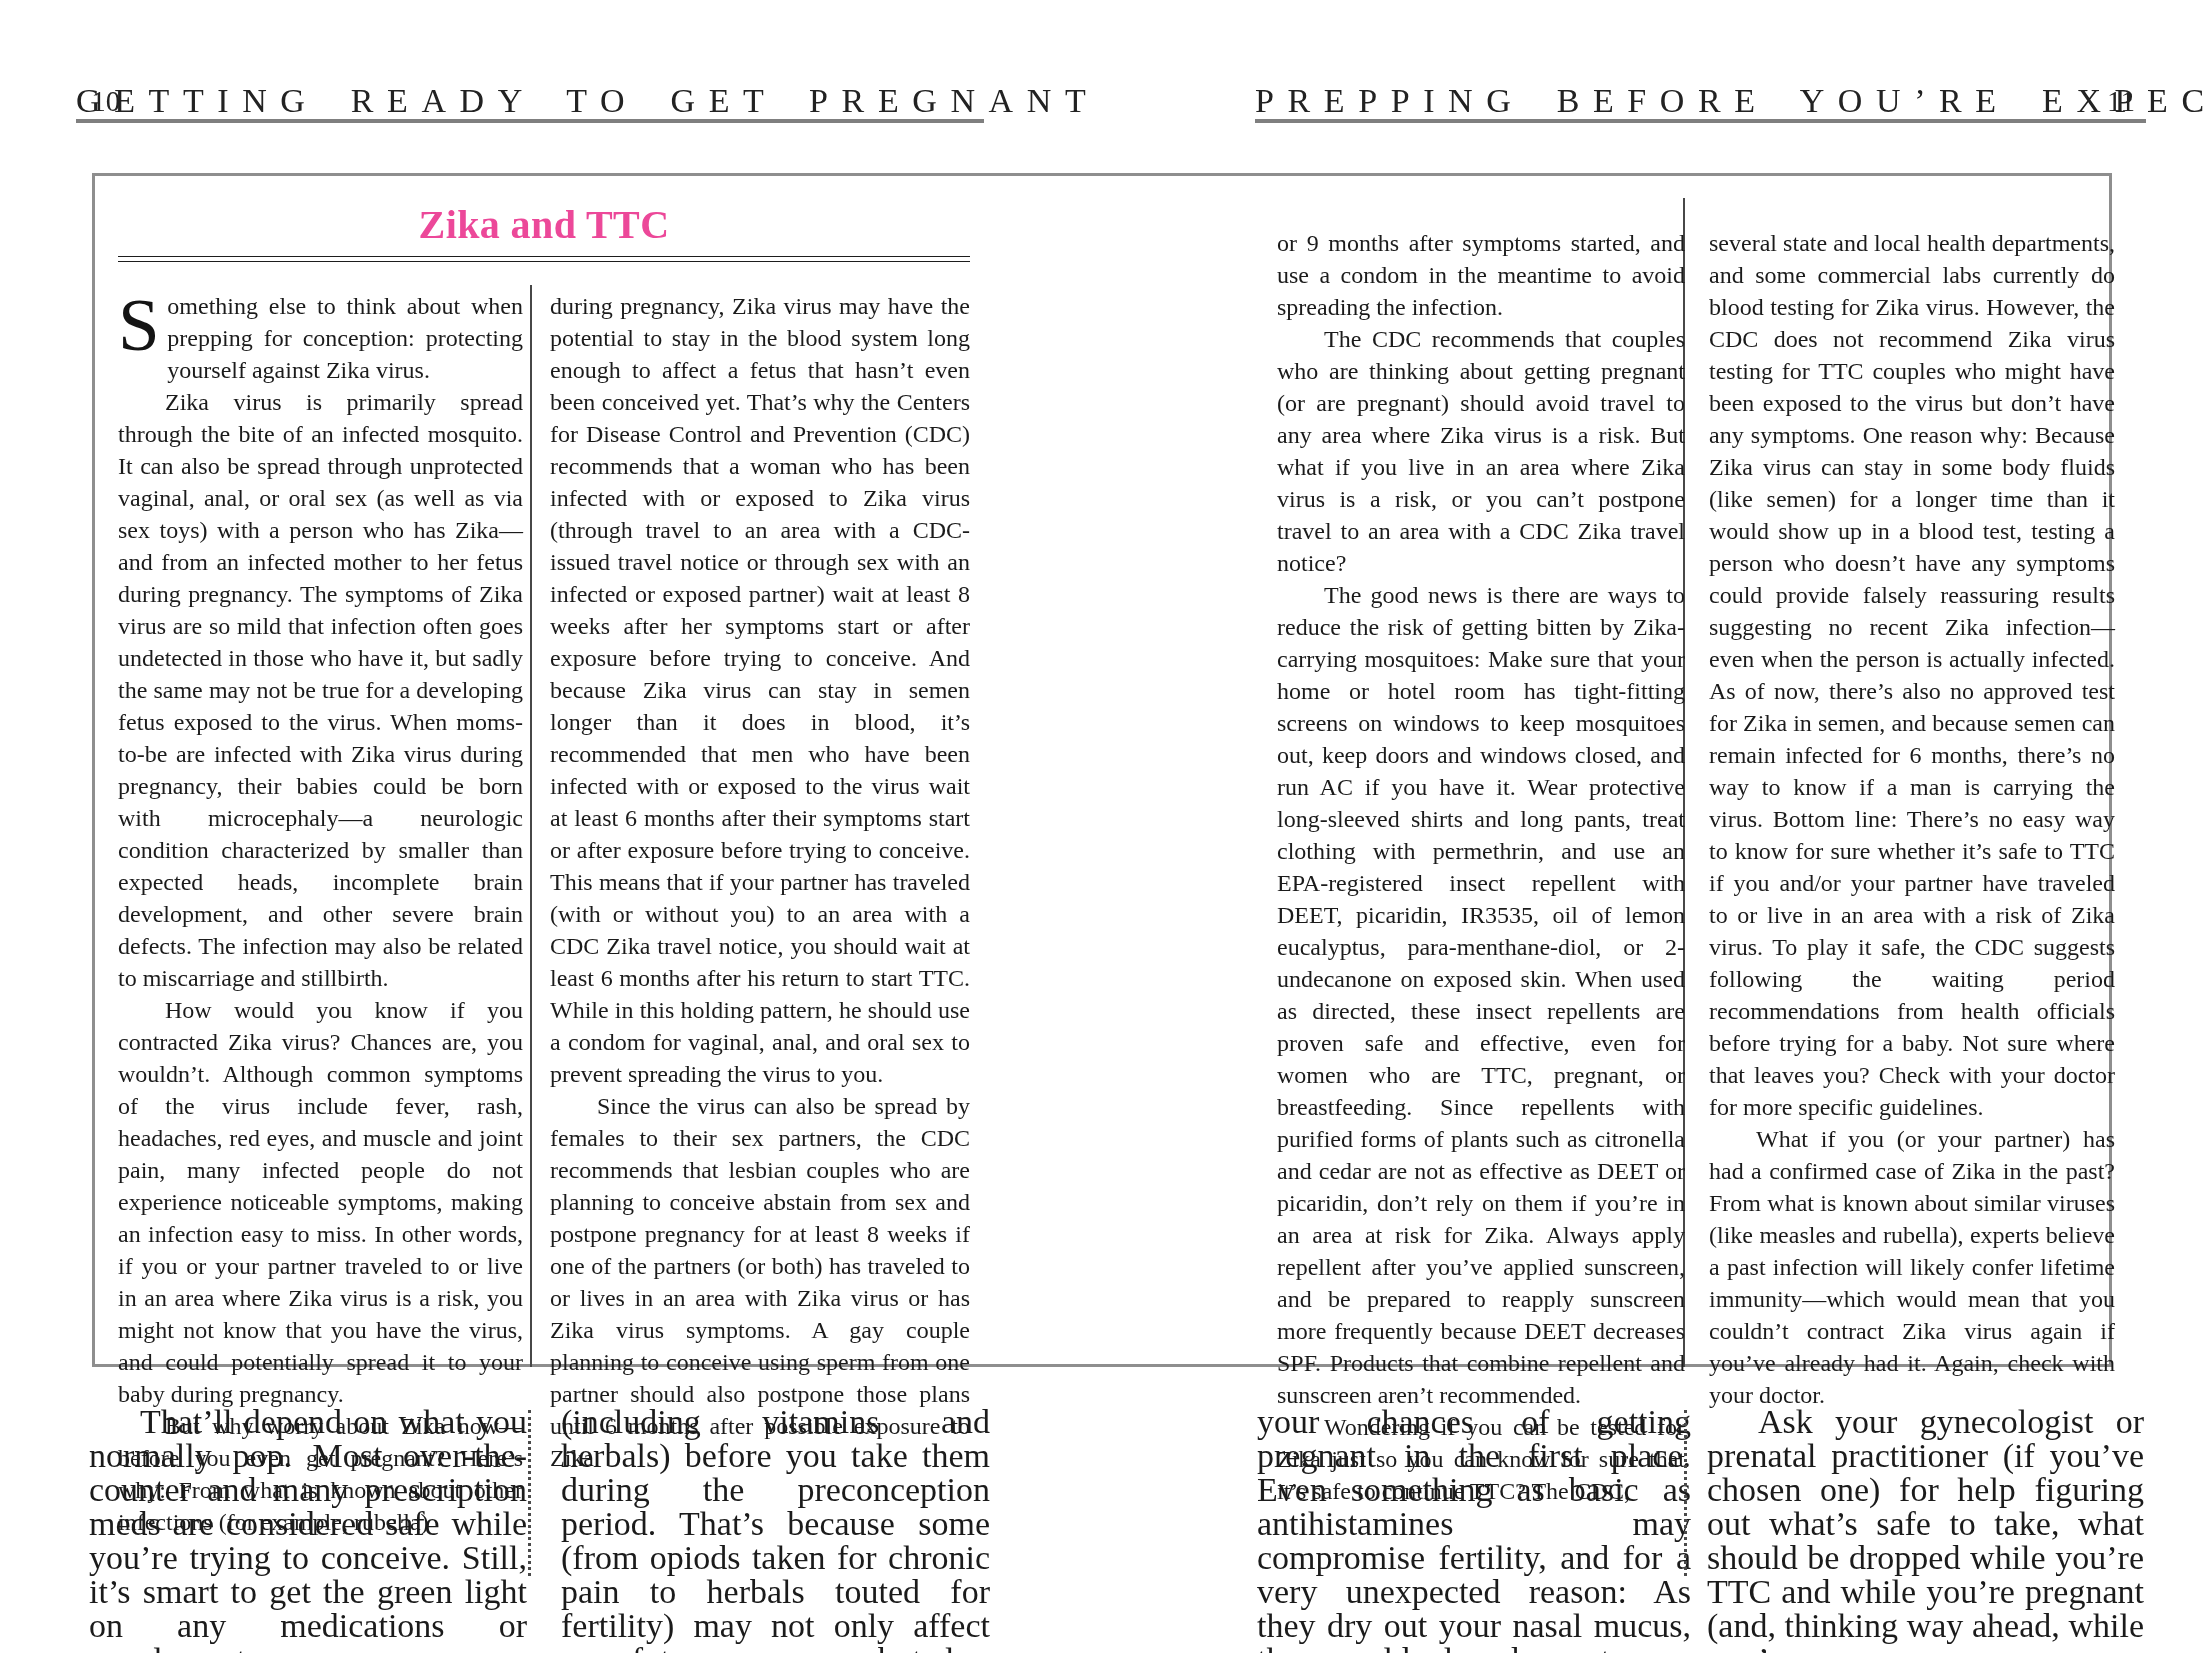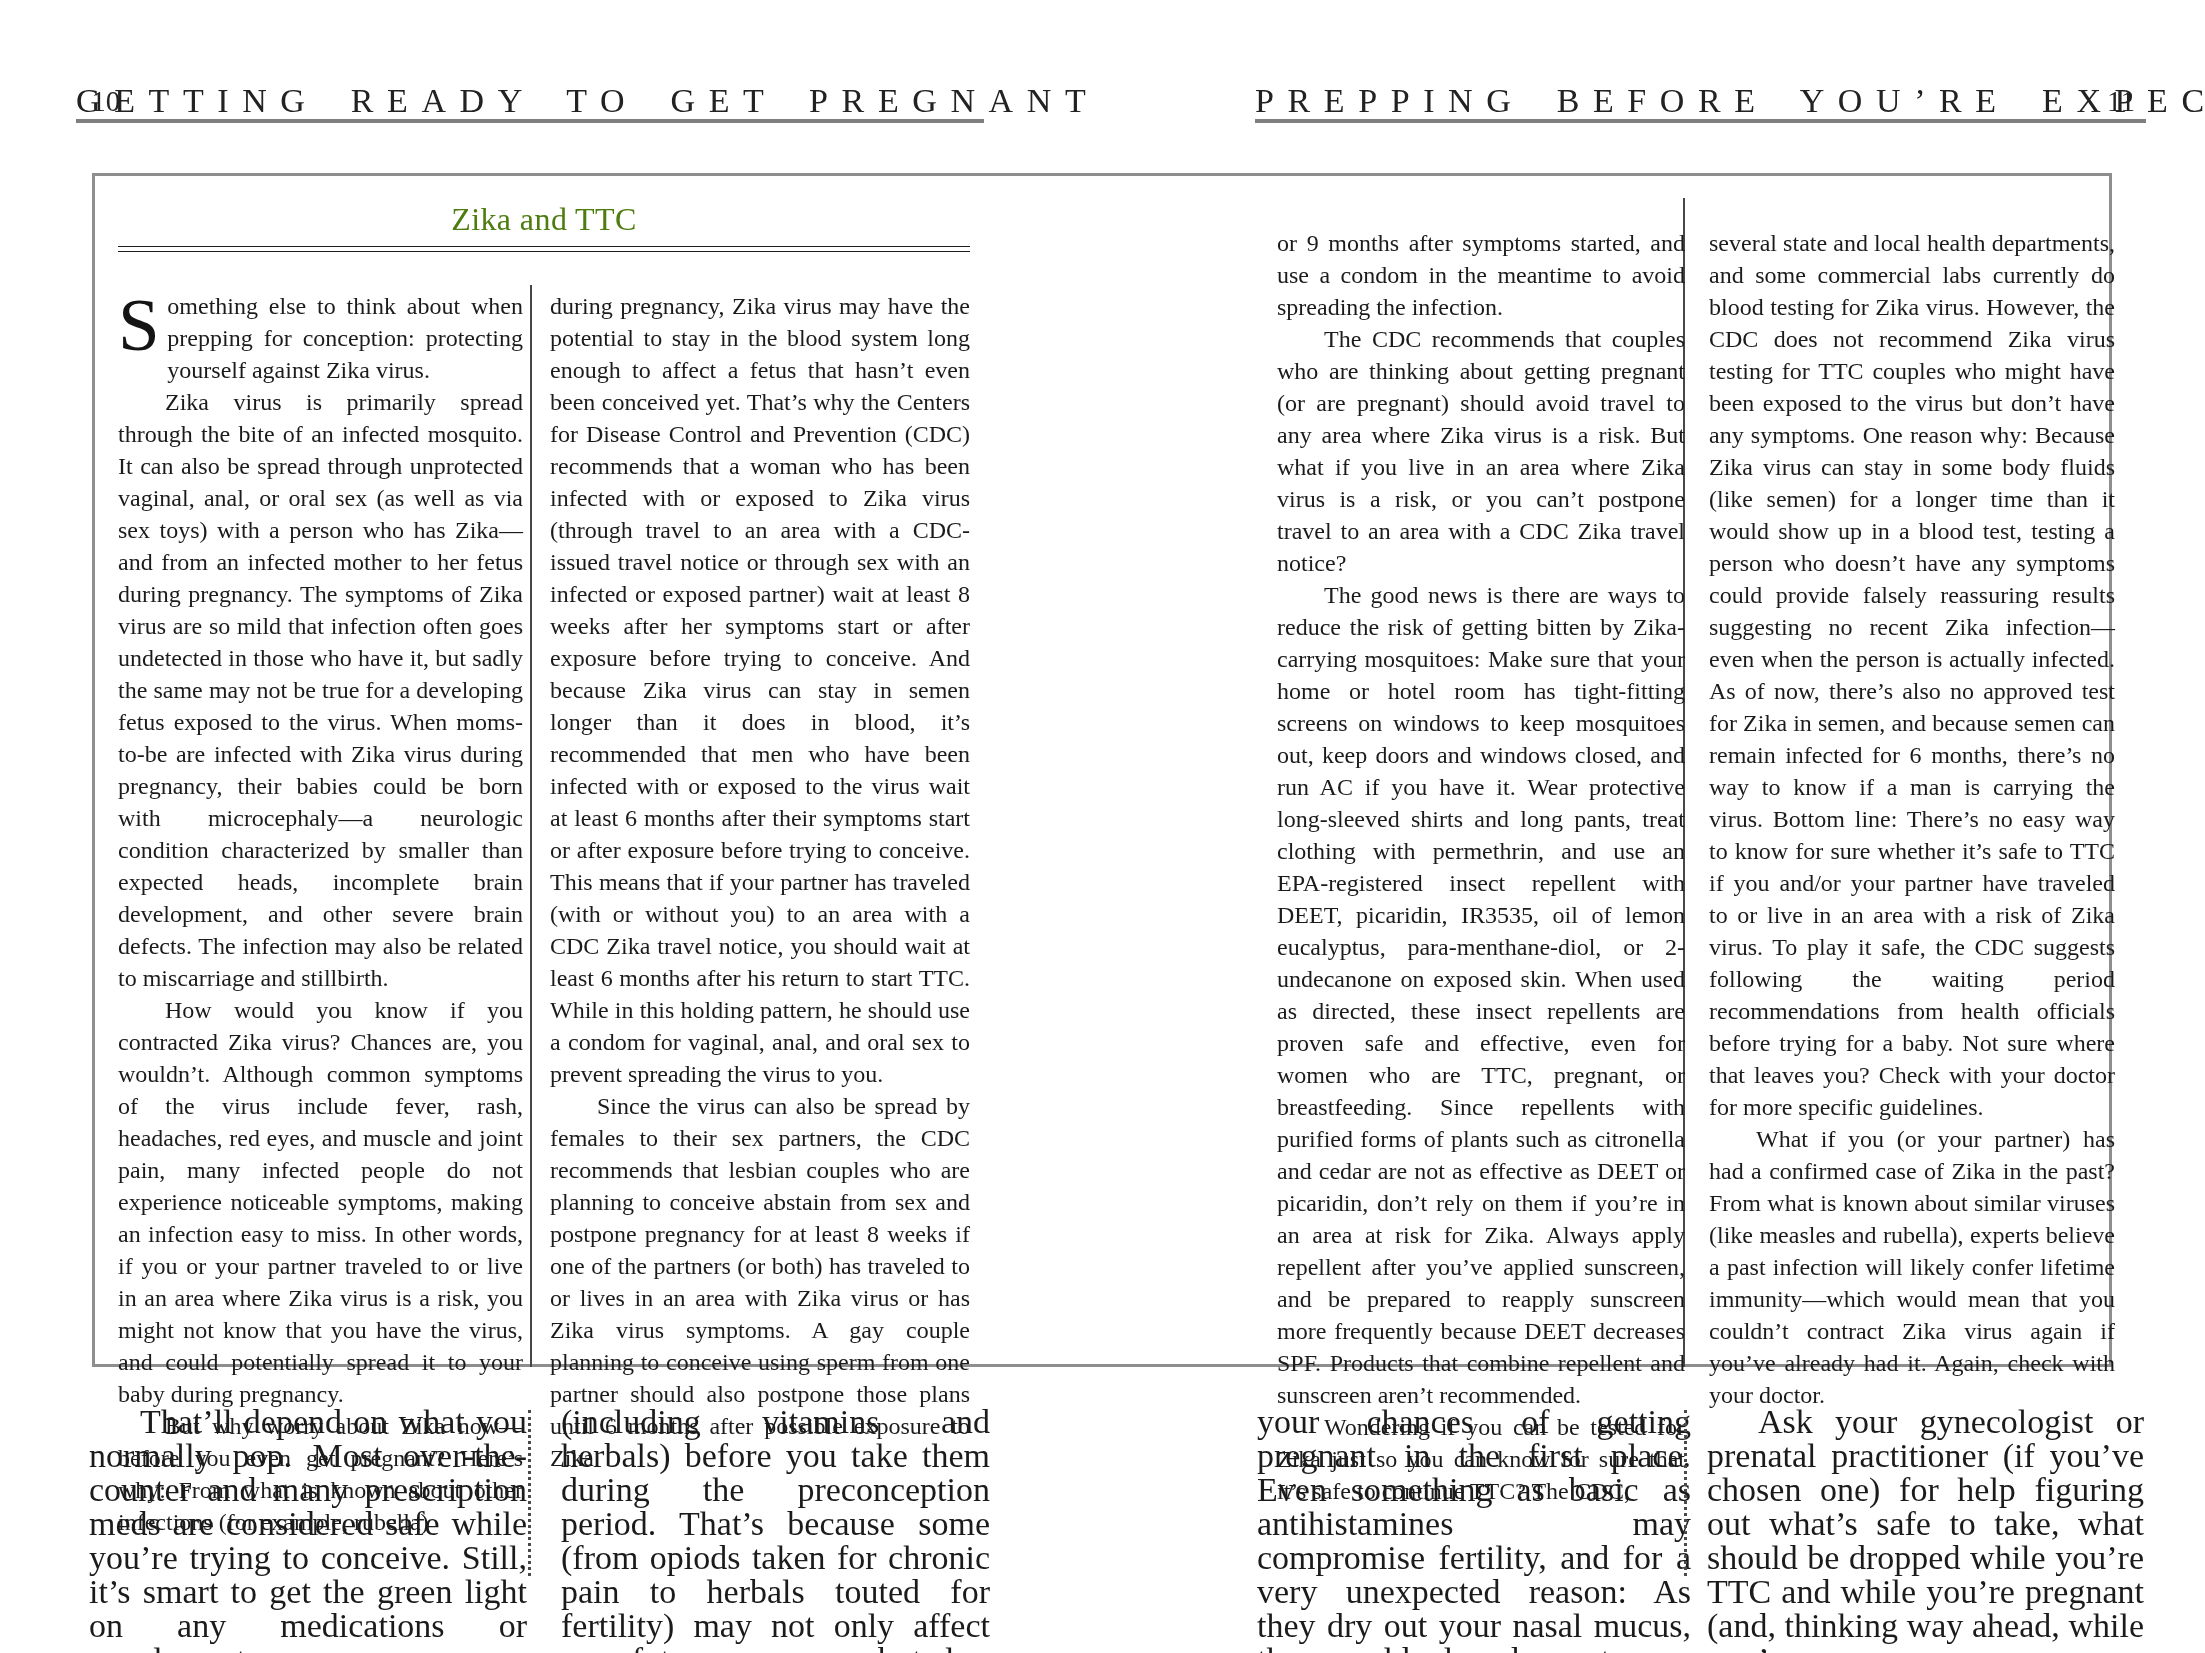--- a/index.html
+++ b/index.html
@@ -17,21 +17,21 @@
   .runhead .rh-num{position:absolute;top:12px;font-size:29px;color:#222;}
   .rh-num.left{left:15.3px;}
   .rh-num.right{right:11px;}
 
   
   .zika-box{
     position:absolute;left:92px;top:173px;width:2020px;height:1194px;
     border:3.4px solid #8e8e8e;background:#fff;box-sizing:border-box;
   }
   .box-title-wrap{position:absolute;left:23px;top:25.4px;width:852px;text-align:center;}
-  .box-title{display:inline-block;font-size:32px;font-weight:normal;color:#4d7c0f;letter-spacing:0.4px;}
+  .box-title{display:inline-block;font-size:40px;font-weight:bold;color:#ec4899;letter-spacing:0.4px;}
   .box-title-underline{height:4.2px;border-top:1.7px solid #1d1d1d;border-bottom:1.7px solid #1d1d1d;margin-top:7.6px;}
 
   .boxcol{
     position:absolute;font-size:24px;line-height:32px;text-align:justify;color:#1b1b1b;
   }
   .boxcol p{margin:0;}
   .boxcol p.indent{text-indent:47px;}
   #box-col1{left:23px;top:114px;width:405px;}
   #box-col2{left:455px;top:114px;width:420px;}
   #box-col3{left:1182px;top:51px;width:408px;}

